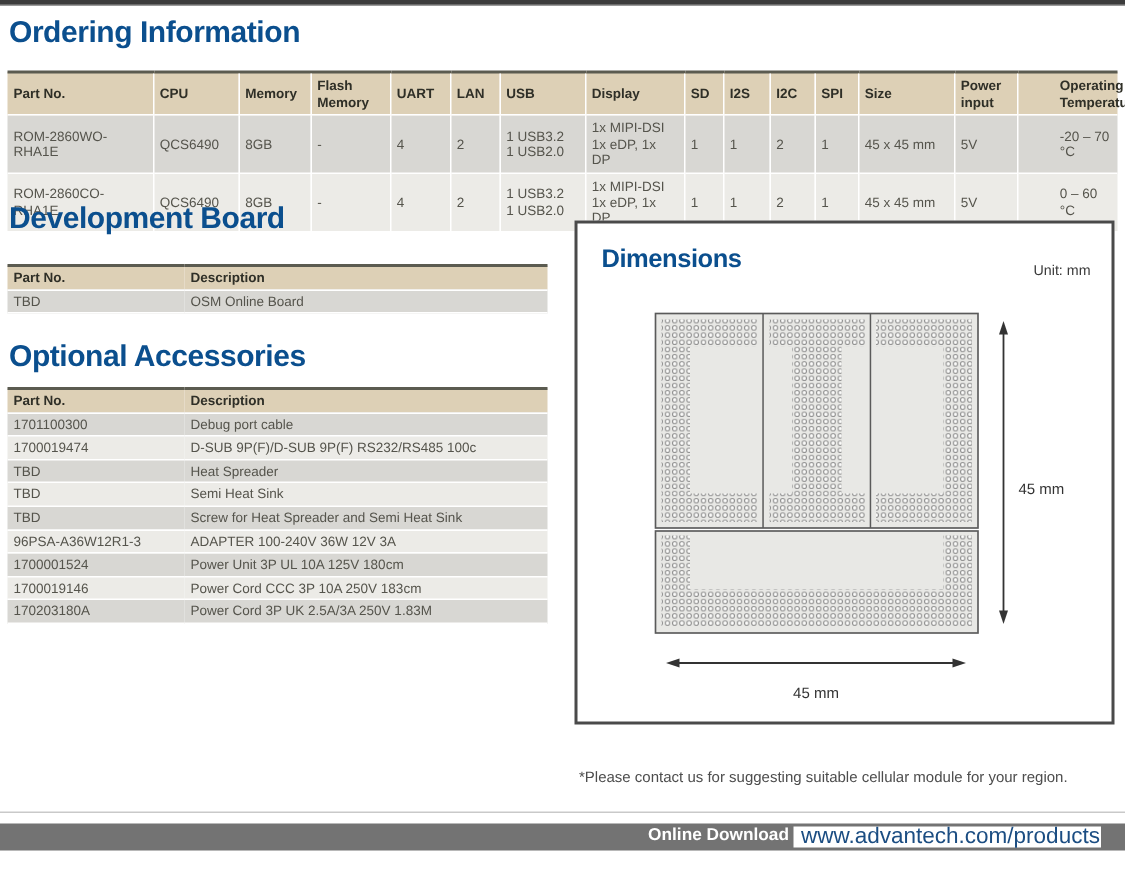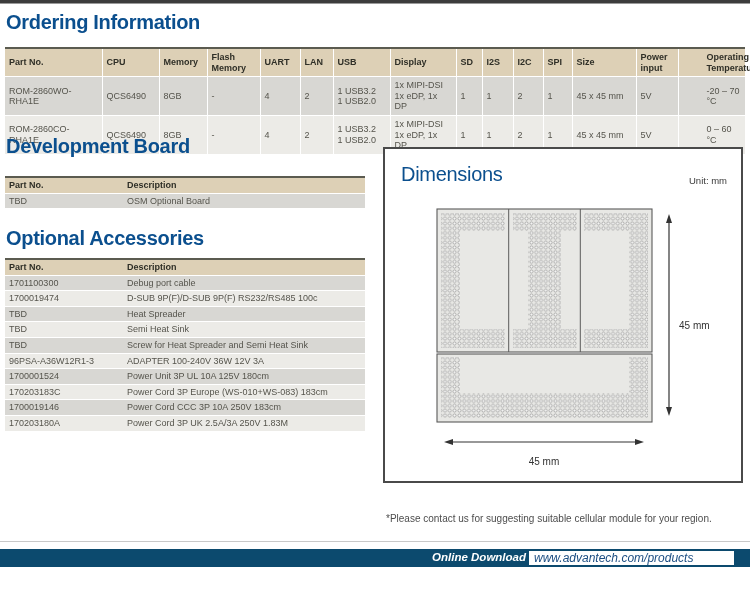--- a/index.html
+++ b/index.html
@@ -13,31 +13,31 @@
         padding:3px 4px;border-bottom:1px solid #fff;}
   th{font-size:9px;font-weight:bold;color:#2f2f27;background:#ddd0b6;border-top:2px solid #5b5b50;}
   td{font-size:9px;color:#55544c;}
   tbody tr:nth-child(odd) td{background:#d8d7d3;}
   tbody tr:nth-child(even) td{background:#ecebe7;}
   .spec-table th,.spec-table td{border-right:1px solid #fff;}
   .spec-table th:last-child,.spec-table td:last-child{border-right:none;padding-left:28px;}
   .list-table th,.list-table td{padding:2px 4px;}
   
   .dims-box{position:absolute;left:383px;top:147px;width:360px;height:336px;border:2px solid #4a4a4a;box-sizing:border-box;background:#fff;}
-  .dims-box h2{position:absolute;left:16px;top:14px;margin:0;font-size:20px;font-weight:normal;color:#0b4f8e;letter-spacing:-0.3px;}
+  .dims-box h2{position:absolute;left:16px;top:14px;margin:0;font-size:17px;font-weight:bold;color:#0b4f8e;letter-spacing:-0.3px;}
   .dims-box .unit{position:absolute;right:14px;top:26px;font-size:9.5px;color:#3a3a3a;text-align:center;}
   .dims-box svg{position:absolute;left:0;top:0;width:356px;height:332px;}
   .dims-box svg text{font-family:"Liberation Sans",sans-serif;font-size:10px;fill:#333;}
   
   .footnote{position:absolute;left:386px;top:513px;font-size:10px;color:#4d4d4d;}
   .sep{position:absolute;left:0;top:541px;width:750px;height:1px;background:#c9c9c9;}
-  .footer-bar{position:absolute;left:0;top:549px;width:750px;height:18px;background:#0c4a6e;font-style:italic;}
+  .footer-bar{position:absolute;left:0;top:549px;width:750px;height:18px;background:#737373;}
   .dl{position:absolute;right:224px;top:2px;font-size:11.5px;font-weight:bold;color:#ffffff;}
   .url-box{position:absolute;left:529px;top:2px;width:205px;height:14px;background:#ffffff;box-sizing:border-box;}
-  .url-box span{display:block;padding-left:5px;font-size:12px;line-height:14px;color:#1b4d82;}
+  .url-box span{display:block;padding-left:5px;font-size:15px;line-height:14px;color:#1b4d82;}
 </style>
 </head>
 <body>
 
 <div class="page">
 
   <div class="top-rule"></div>
 
   <h1 class="sec-title" style="top:11px">Ordering Information</h1>
   <table class="spec-table" style="left:5px;top:47px;width:740px">
@@ -130,21 +130,21 @@
       </colgroup>
     <thead>
       <tr>
           <th>Part No.</th>
           <th>Description</th>
         </tr>
     </thead>
     <tbody>
         <tr>
           <td>TBD</td>
-          <td>OSM Optional Board</td>
+          <td>OSM Online Board</td>
         </tr>
       </tbody>
   </table>
 
   <h1 class="sec-title" style="top:227px">Optional Accessories</h1>
   <table class="list-table" style="left:5px;top:258px;width:360px">
     <colgroup>
         <col style="width:118px">
         <col style="width:242px">
       </colgroup>
@@ -177,24 +177,20 @@
         </tr>
         <tr>
           <td>96PSA-A36W12R1-3</td>
           <td>ADAPTER 100-240V 36W 12V 3A</td>
         </tr>
         <tr>
           <td>1700001524</td>
           <td>Power Unit 3P UL 10A 125V 180cm</td>
         </tr>
         <tr>
-          <td>170203183C</td>
-          <td>Power Cord 3P Europe (WS-010+WS-083) 183cm</td>
-        </tr>
-        <tr>
           <td>1700019146</td>
           <td>Power Cord CCC 3P 10A 250V 183cm</td>
         </tr>
         <tr>
           <td>170203180A</td>
           <td>Power Cord 3P UK 2.5A/3A 250V 1.83M</td>
         </tr>
       </tbody>
   </table>
 

